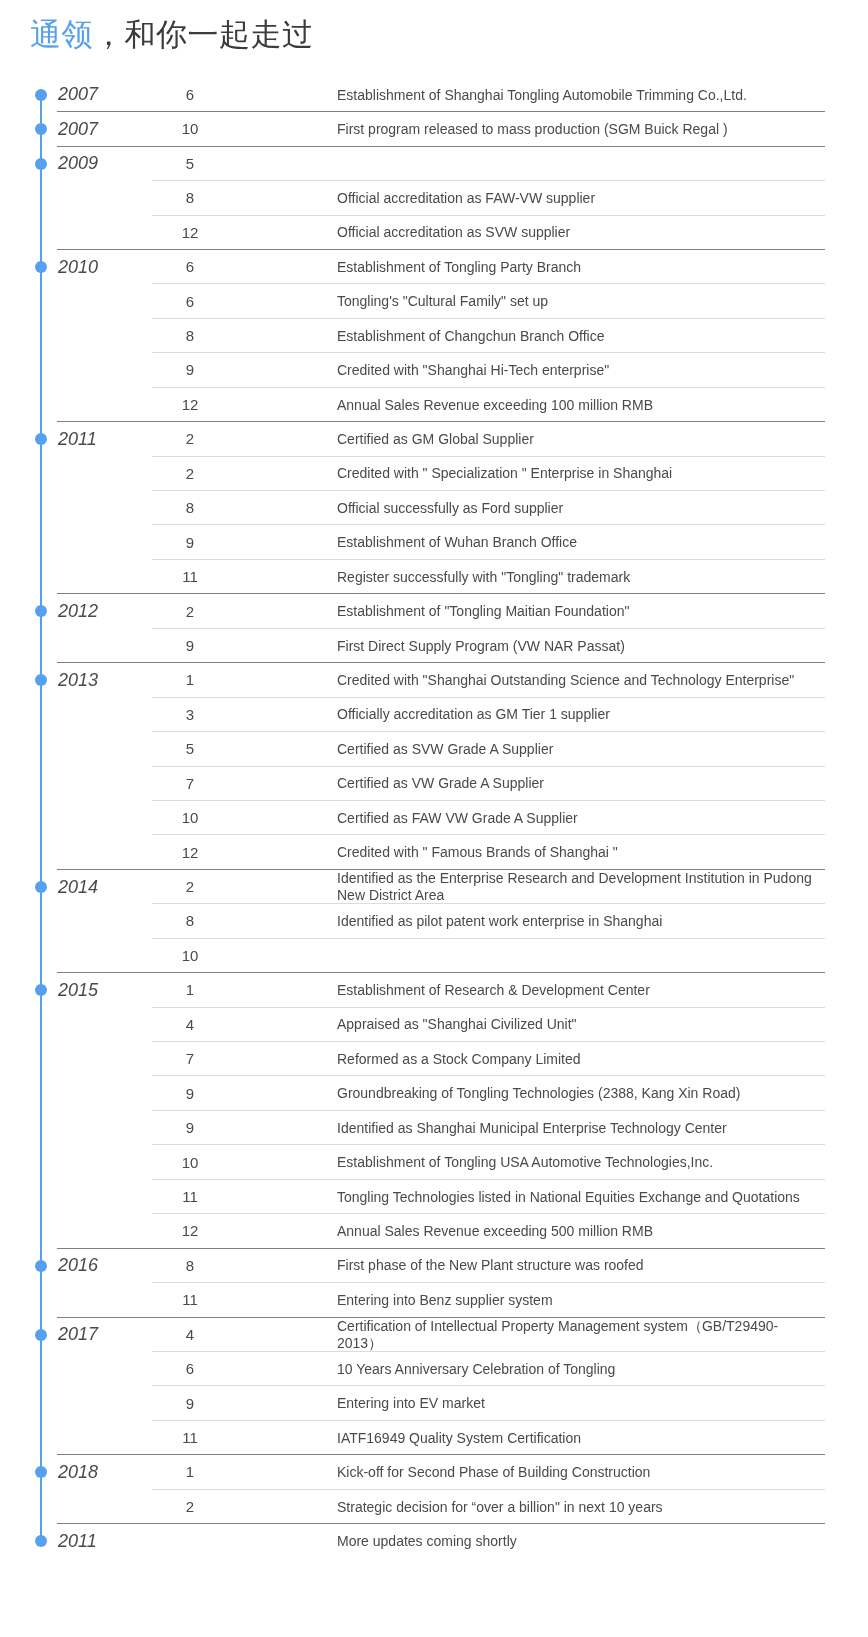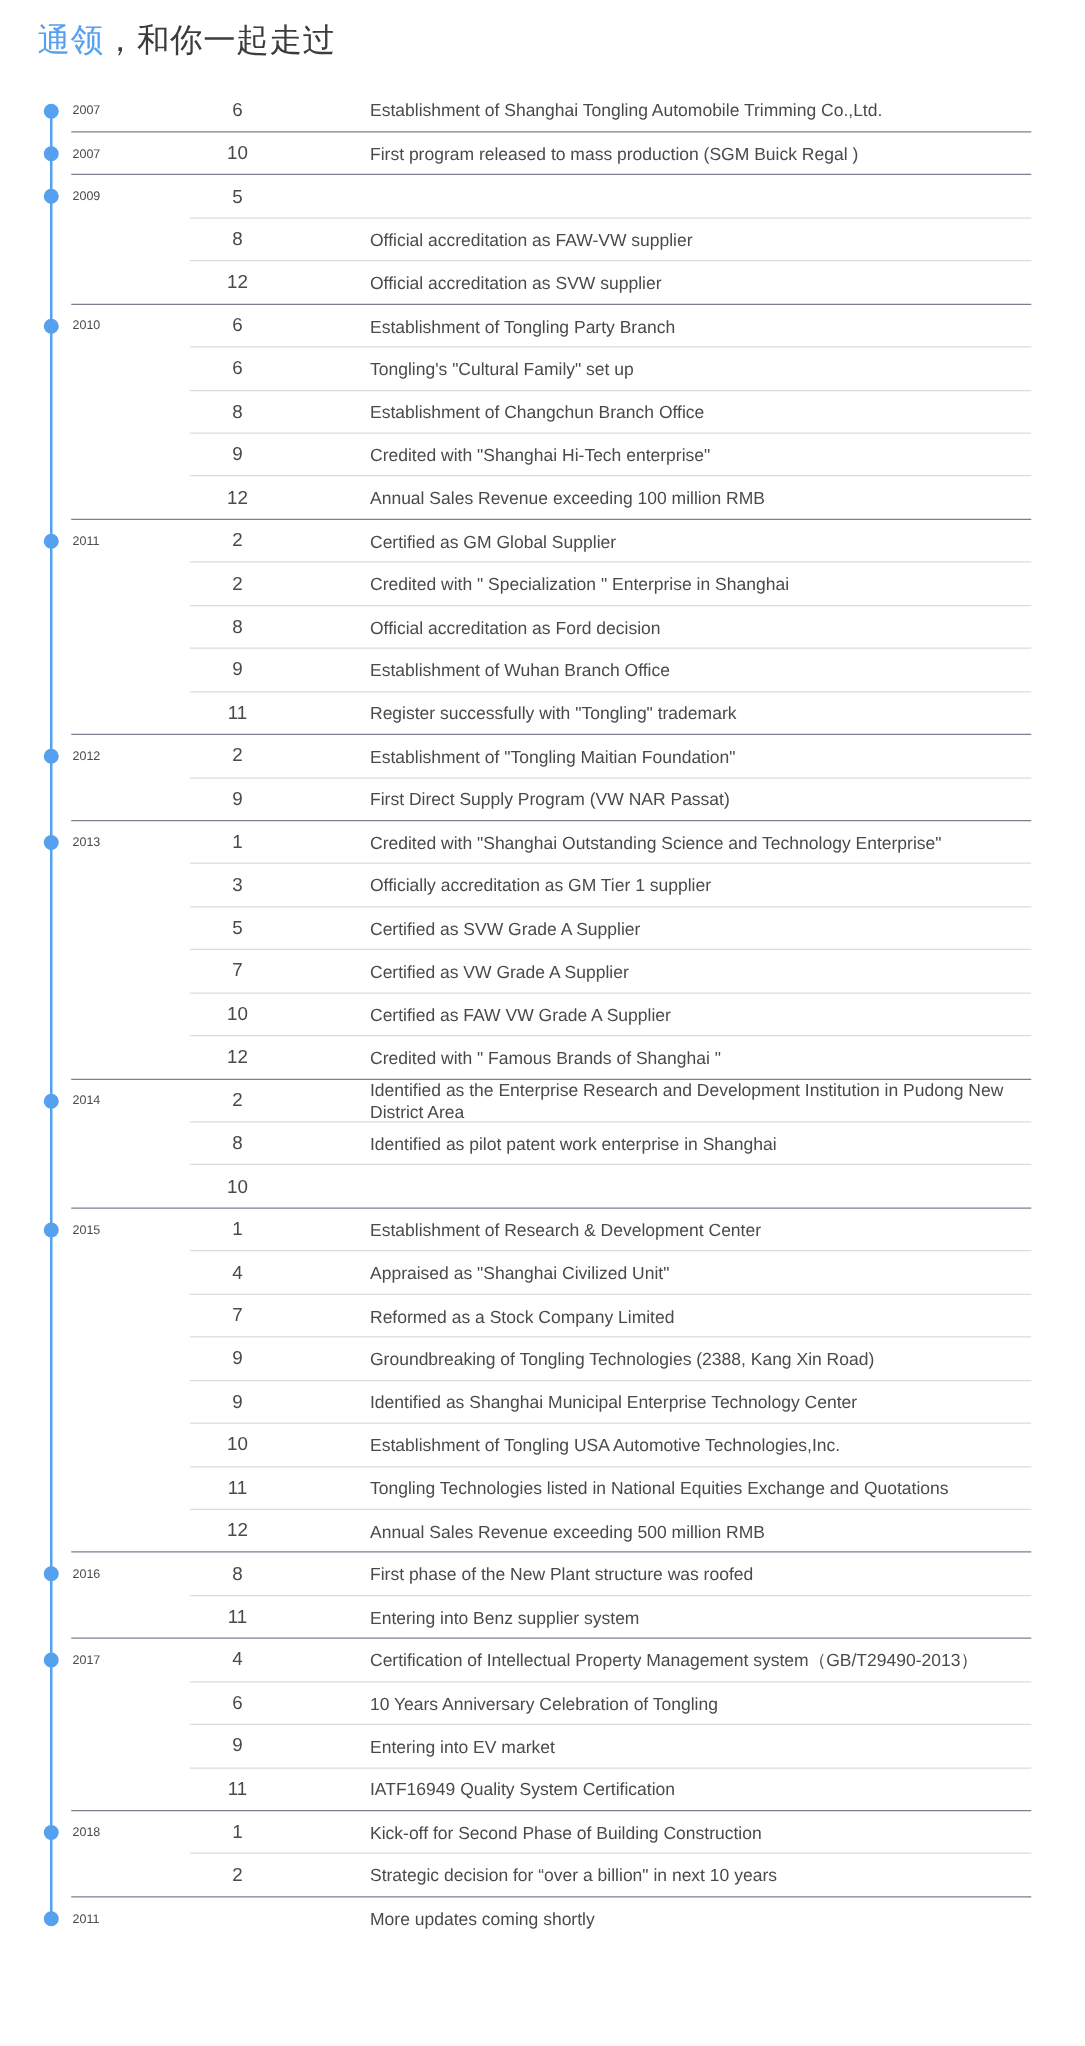--- a/index.html
+++ b/index.html
@@ -15,21 +15,21 @@
     background:#ffffff;
     font-family:"Liberation Sans","DejaVu Sans",sans-serif;
     color:var(--text);
   }
   .page{
     width:868px;
     padding:16px 0 40px 30px;
   }
   .title{
     margin:0;
-    font-size:26px;
+    font-size:31px;
     font-weight:400;
     letter-spacing:0.5px;
     color:var(--title-dark);
     line-height:1.25;
   }
   .title .brand{color:var(--accent);}
   .timeline{
     position:relative;
     width:795px;
     margin-top:23px;
@@ -65,42 +65,44 @@
     position:absolute;
     bottom:0;
     right:0;
     height:1px;
   }
   .row.sep-dark::after{left:27px;background:var(--sep-dark);}
   .row.sep-light::after{left:122px;background:var(--sep-light);}
   .row.sep-none::after{display:none;}
   .year-cell{
     width:94px;
-    font-size:10px;
+    font-size:18px;
     color:var(--text);
     flex:none;
+    font-style:italic;
   }
   .month-cell{
     width:144px;
     flex:none;
   }
   .month-num{
     display:inline-block;
     margin-left:26px;
     width:24px;
     text-align:center;
     font-size:15px;
     color:var(--text);
   }
   .event-cell{
     flex:1;
     font-size:14px;
     line-height:1.2;
     color:var(--text);
     padding-right:6px;
+    margin-left:41px;
   }
 </style>
 </head>
 <body>
 
 <div class="page">
   <h1 class="title"><span class="brand">通领</span><span>，和你一起走过</span></h1>
 
   <div class="timeline">
     <div class="vline"></div>
@@ -174,21 +176,21 @@
             <div class="event-cell">Certified as GM Global Supplier</div>
           </div>
           <div class="row sep-light">
             <div class="year-cell"></div>
             <div class="month-cell"><span class="month-num">2</span></div>
             <div class="event-cell">Credited with " Specialization " Enterprise in Shanghai</div>
           </div>
           <div class="row sep-light">
             <div class="year-cell"></div>
             <div class="month-cell"><span class="month-num">8</span></div>
-            <div class="event-cell">Official accreditation as Ford decision</div>
+            <div class="event-cell">Official successfully as Ford supplier</div>
           </div>
           <div class="row sep-light">
             <div class="year-cell"></div>
             <div class="month-cell"><span class="month-num">9</span></div>
             <div class="event-cell">Establishment of Wuhan Branch Office</div>
           </div>
           <div class="row sep-dark">
             <div class="year-cell"></div>
             <div class="month-cell"><span class="month-num">11</span></div>
             <div class="event-cell">Register successfully with "Tongling" trademark</div>

